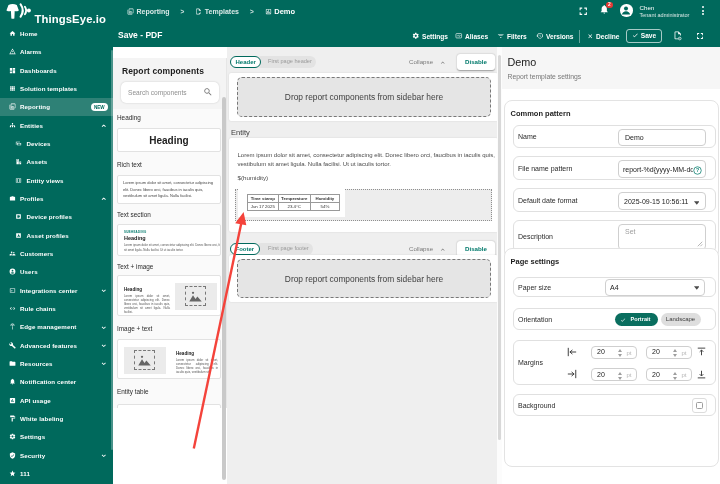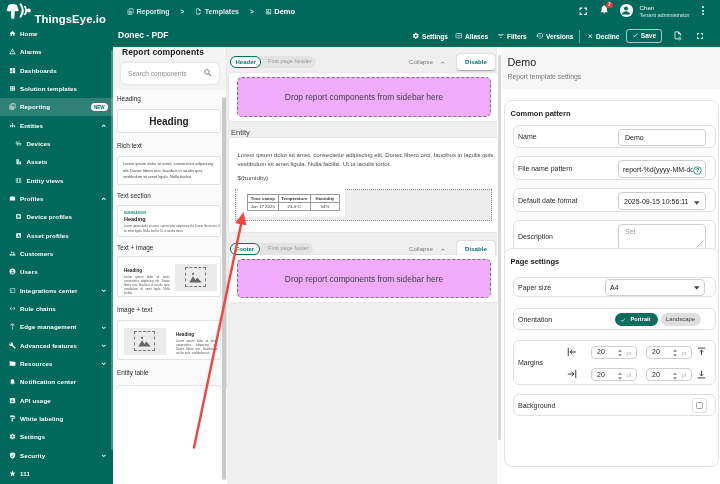--- a/index.html
+++ b/index.html
@@ -32,42 +32,42 @@
 .newb{position:absolute;right:5.5px;top:5.5px;background:#fff;color:#00695c;font-size:4.6px;font-weight:bold;border-radius:4px;padding:1.2px 2.8px;}
 .car{position:absolute;right:5.5px;top:5.8px;}
 #sideScroll{left:110.5px;top:50px;width:2px;height:400px;background:rgba(255,255,255,.28);border-radius:2px;z-index:6;}
 
 #bar2{left:113px;top:22px;width:607px;height:25px;background:#00695c;z-index:5;color:#fff;}
 #bar2 .ttl{position:absolute;left:5px;top:8px;font-size:8.5px;font-weight:bold;}
 .act{position:absolute;top:23.5px;z-index:10;height:25px;display:flex;align-items:center;gap:2.5px;color:#fff;font-size:6.6px;font-weight:bold;}
 #vdiv{left:579px;top:29.5px;z-index:10;width:1px;height:13px;background:rgba(255,255,255,.4);}
 #saveBtn{left:626px;top:28.5px;z-index:10;width:36px;height:14px;border:1px solid rgba(255,255,255,.65);border-radius:3px;display:flex;align-items:center;justify-content:center;gap:2.5px;font-size:6.6px;font-weight:bold;color:#fff;}
 
-#comp{left:113px;top:39px;width:114px;height:350px;background:#fafafa;z-index:3;overflow:hidden;border-right:1px solid #e6e6e6;}
+#comp{left:113px;top:58px;width:114px;height:350px;background:#fafafa;z-index:3;overflow:hidden;border-right:1px solid #e6e6e6;}
 #comp h1{position:absolute;left:9px;top:8px;font-size:8.5px;color:#1c1c1c;letter-spacing:.1px;}
 #search{position:absolute;left:8px;top:24px;width:98px;height:21px;background:#fff;border-radius:5px;box-shadow:0 0 2px rgba(0,0,0,.18);}
 #search span{position:absolute;left:7px;top:6.5px;color:#8f8f8f;font-size:6.6px;}
 #search svg{position:absolute;right:6px;top:5px;}
 .clab{position:absolute;left:4px;font-size:6.4px;color:#2b2b2b;}
 .ccard{position:absolute;left:4px;width:104px;background:#fff;border:1px solid #e2e2e2;border-radius:2px;overflow:hidden;}
 #compScroll{left:222px;top:97px;width:4px;height:383px;background:#c9c9c9;border-radius:2px;z-index:6;}
 .imgph{background:#ebebeb;position:relative;}
 .imgsel{position:absolute;border:0.8px dashed #777;}
 table.mini{border-collapse:collapse;width:100%;}
 table.mini td{border:0.5px solid #999;font-size:4.4px;color:#333;text-align:center;height:8.2px;padding:0;}
 table.mini tr.h td{font-weight:bold;}
 
 #center{left:227px;top:47px;width:270px;height:437px;background:#efefef;z-index:2;overflow:hidden;}
 .pillrow{position:absolute;left:0;width:270px;height:22px;}
 .pill1{position:absolute;left:3px;top:5.5px;height:12.5px;padding:0 4.5px;background:#fff;border:1.2px solid #00695c;border-radius:7px;color:#00796b;font-size:6px;font-weight:bold;line-height:10.3px;z-index:2;}
 .pill2{position:absolute;left:28px;top:6px;height:11.5px;padding:0 4px 0 13px;background:#e3e3e3;border-radius:6px;color:#9a9a9a;font-size:5.6px;line-height:11.5px;z-index:1;}
 .collapse{position:absolute;left:182px;top:7.5px;font-size:6.2px;color:#7a7a7a;}
 .disable{position:absolute;left:230px;top:4px;width:38px;height:16px;background:#fff;border-radius:3px;box-shadow:0 0.5px 1.5px rgba(0,0,0,.35);color:#00796b;font-size:6.2px;font-weight:bold;text-align:center;line-height:16px;}
 .wcard{position:absolute;left:2px;width:269px;background:#fff;border-radius:2px;box-shadow:0 0 2px rgba(0,0,0,.12);}
-.dropzone{position:absolute;background:#f0abfc;border:1.5px dashed #787878;border-radius:5px;display:flex;align-items:center;justify-content:center;color:#424242;font-size:8.4px;padding-right:0;}
+.dropzone{position:absolute;background:#e5e5e5;border:1.5px dashed #787878;border-radius:5px;display:flex;align-items:center;justify-content:center;color:#424242;font-size:8.4px;padding-right:0;}
 
 #rstrip{left:497px;top:47px;width:5px;height:437px;background:#fcfcfc;z-index:3;}
 #rthumb{left:498px;top:55px;width:3px;height:385px;background:#d8d8d8;border-radius:2px;z-index:4;}
 #right{left:502px;top:47px;width:218px;height:437px;background:#fff;z-index:3;}
 #rhead{position:absolute;left:0;top:0;width:218px;height:42px;background:#f6f6f6;}
 #rhead .t1{position:absolute;left:5.5px;top:9px;font-size:10.8px;color:#212121;}
 #rhead .t2{position:absolute;left:5.5px;top:26px;font-size:6.8px;color:#777;}
 .rcard{position:absolute;left:2px;width:215px;border:1px solid #e3e3e3;border-radius:8px;background:#fff;}
 .rcard .ct{position:absolute;left:5.5px;top:8px;font-size:7.5px;font-weight:bold;color:#1d1d1d;}
 .frow{position:absolute;left:8px;width:203px;border:1px solid #e0e0e0;border-radius:6px;background:#fff;}
@@ -303,21 +303,21 @@
   <div class="item">
       <svg class="ic" width="7" height="7" viewBox="0 0 24 24" fill="#fff">
         <path d="M12 17.27L18.18 21l-1.64-7.03L22 9.24l-7.19-.61L12 2 9.19 8.63 2 9.24l5.46 4.73L5.82 21z"></path>
       </svg>
       <span class="lab">111</span>
     </div>
 </div>
 <div id="sideScroll" class="abs"></div>
 
 <div id="bar2" class="abs">
-  <div class="ttl">Donec - PDF</div>
+  <div class="ttl">Save - PDF</div>
 </div>
 <div class="act abs" style="left:412px;">
   <svg width="7.5" height="7.5" viewBox="0 0 24 24" fill="#fff">
       <path d="M19.14 12.94c.04-.3.06-.61.06-.94 0-.32-.02-.64-.07-.94l2.03-1.58c.18-.14.23-.41.12-.61l-1.92-3.32c-.12-.22-.37-.29-.59-.22l-2.39.96c-.5-.38-1.03-.7-1.62-.94l-.36-2.54c-.04-.24-.24-.41-.48-.41h-3.84c-.24 0-.43.17-.47.41l-.36 2.54c-.59.24-1.13.57-1.62.94l-2.39-.96c-.22-.08-.47 0-.59.22L2.74 8.87c-.12.21-.08.47.12.61l2.03 1.58c-.05.3-.09.63-.09.94s.02.64.07.94l-2.03 1.58c-.18.14-.23.41-.12.61l1.92 3.32c.12.22.37.29.59.22l2.39-.96c.5.38 1.03.7 1.62.94l.36 2.54c.05.24.24.41.48.41h3.84c.24 0 .44-.17.47-.41l.36-2.54c.59-.24 1.13-.56 1.62-.94l2.39.96c.22.08.47 0 .59-.22l1.92-3.32c.12-.22.07-.47-.12-.61l-2.01-1.58zM12 15.6A3.61 3.61 0 018.4 12c0-1.98 1.62-3.6 3.6-3.6s3.6 1.62 3.6 3.6-1.62 3.6-3.6 3.6z"></path>
     </svg>
   <span>Settings</span>
 </div>
 <div class="act abs" style="left:455px;">
   <svg width="7.5" height="7.5" viewBox="0 0 24 24" fill="none" stroke="#fff" stroke-width="2">
       <rect x="3" y="5" width="18" height="14" rx="2"></rect>

